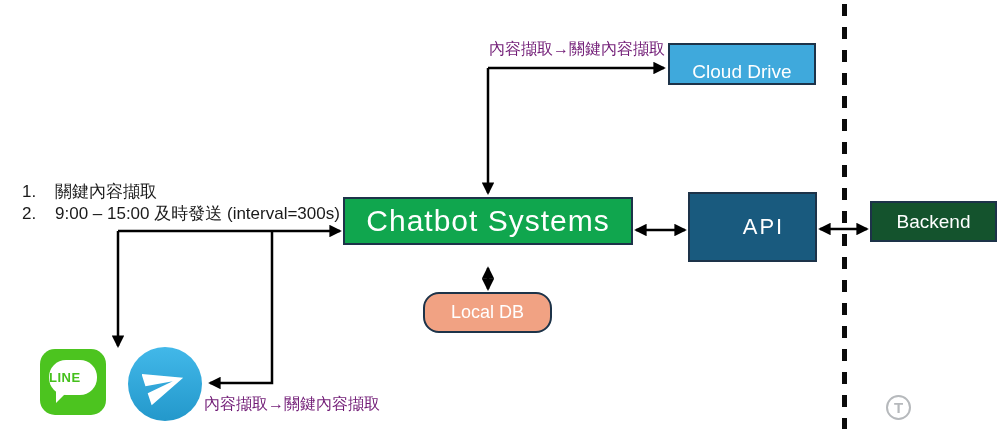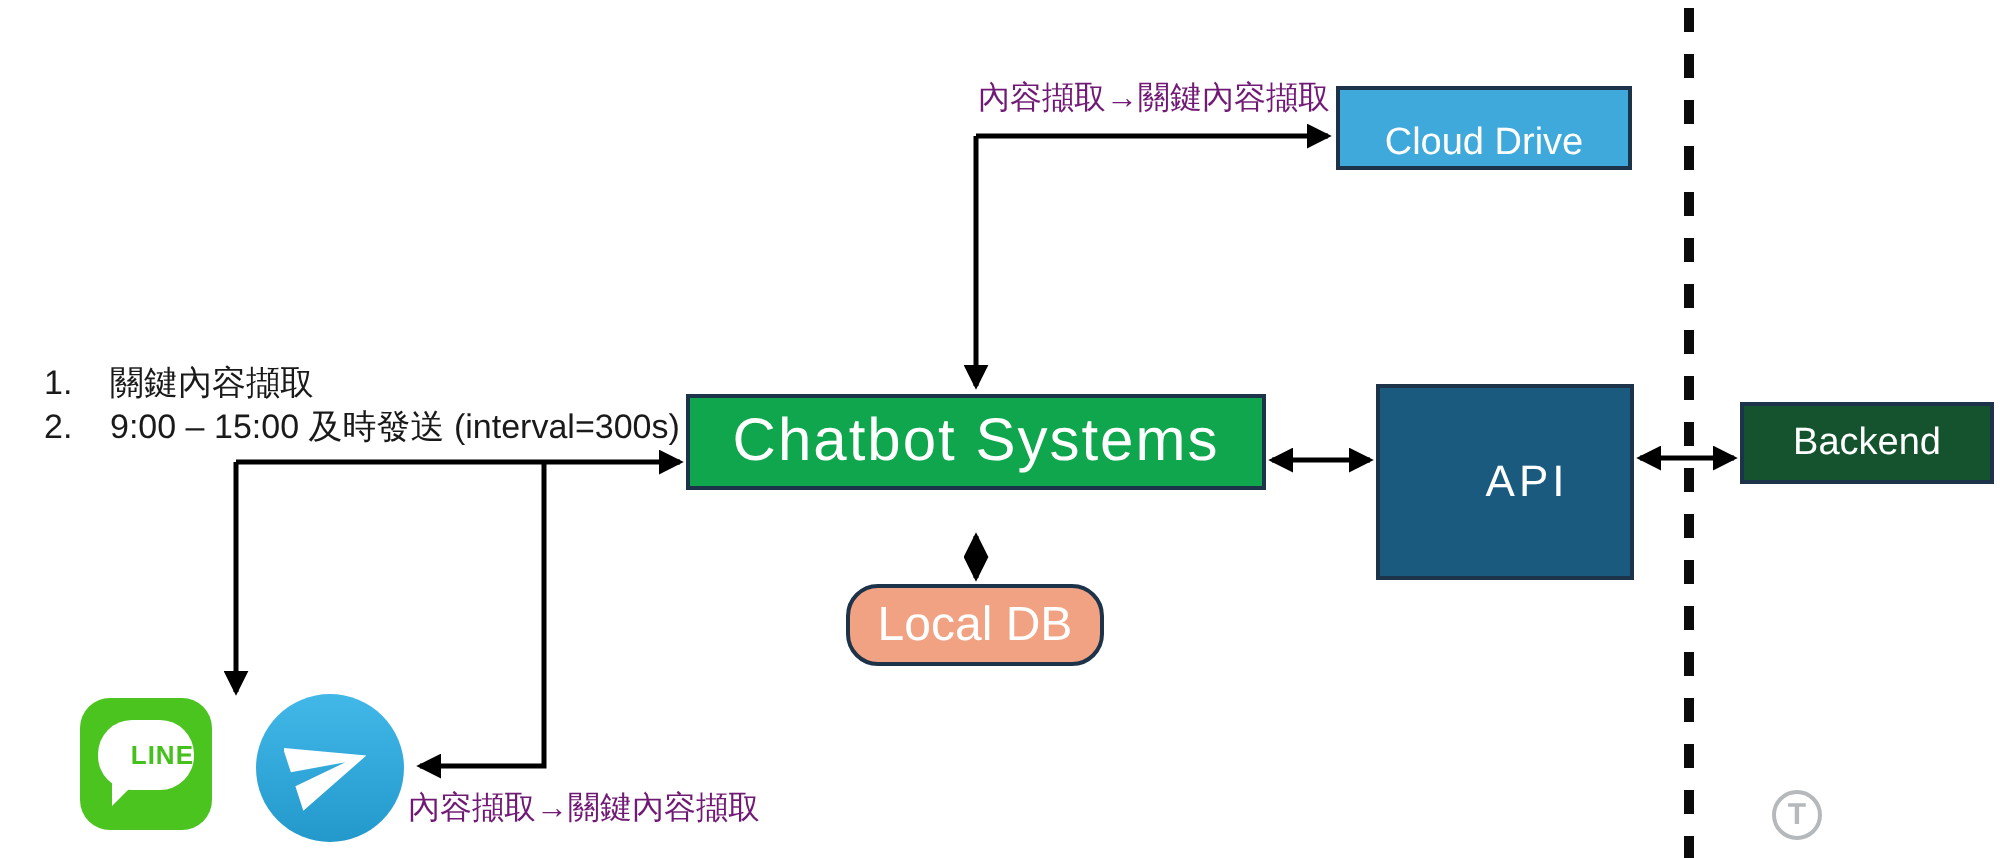--- a/index.html
+++ b/index.html
@@ -9,41 +9,41 @@
     overflow:hidden;
   }
   svg.connectors { position:absolute; left:0; top:0; z-index:1; }
 
   .node {
     position:absolute; z-index:2; display:flex; align-items:center; justify-content:center;
     border:2px solid #1d3349; color:#ffffff; box-sizing:border-box; text-align:center;
   }
   .node-chatbot  { left:343px; top:197px; width:290px; height:48px; background:#10A64E; font-size:30px; letter-spacing:1px; }
   .node-cloud    { left:668px; top:43px;  width:148px; height:42px; background:#3FA9DC; font-size:19px;align-items:flex-end; }
-  .node-api      { left:688px; top:192px; width:129px; height:98px; background:#195A7E; font-size:22px; letter-spacing:2px;padding-left:22px; }
+  .node-api      { left:688px; top:192px; width:129px; height:70px; background:#195A7E; font-size:22px; letter-spacing:2px;padding-left:22px; }
   .node-backend  { left:870px; top:201px; width:127px; height:41px; background:#14532d; font-size:19px; }
-  .node-localdb  { left:423px; top:292px; width:129px; height:41px; background:#F1A283; font-size:24px;border-radius:16px; }
+  .node-localdb  { left:423px; top:292px; width:129px; height:41px; background:#F1A283; font-size:18px;border-radius:16px; }
 
   .dashed-line {
     position:absolute; z-index:0; left:842px; top:4px; width:5px; height:425px;
     background:repeating-linear-gradient(180deg,#0b0b0b 0px,#0b0b0b 12px,transparent 12px,transparent 23px);
   }
 
   .schedule { position:absolute; left:22px; top:181px; z-index:2; color:#1a1a1a; font-size:17px; line-height:22px; }
   .schedule-row { display:flex; }
   .schedule-num { width:33px; flex:0 0 33px; }
 
   .flow-label { position:absolute; z-index:2; color:#701a75; font-size:16px; white-space:nowrap; }
   .flow-label-top { left:489px; top:39px; }
   .flow-label-bottom { left:204px; top:394px; }
 
   
   .line-app { position:absolute; left:40px; top:349px; width:66px; height:66px; border-radius:15px; background:#4CC41F; z-index:2; }
   .line-bubble { position:absolute; left:9px; top:11px; width:48px; height:35px; background:#ffffff; border-radius:17px;
-    display:flex; align-items:center; justify-content:flex-end; color:#45c01c; font-weight:bold; font-size:13px; letter-spacing:0.5px; }
+    display:flex; align-items:center; justify-content:flex-start; color:#45c01c; font-weight:bold; font-size:13px; letter-spacing:0.5px; }
   .line-tail { position:absolute; left:16px; top:42px; width:0; height:0; border-top:12px solid #ffffff; border-right:12px solid transparent; }
 
   
   .telegram-app { position:absolute; left:128px; top:347px; width:74px; height:74px; border-radius:50%;
     background:linear-gradient(180deg,#42b8e9 0%,#2398cb 100%); z-index:2; }
   .telegram-app svg { position:absolute; left:14px; top:15px; }
 
   
   .watermark { position:absolute; left:886px; top:395px; z-index:2; display:flex; align-items:center; color:#b6b9bc; }
   .watermark-icon { width:21px; height:21px; border:2.5px solid #b6b9bc; border-radius:50%;

